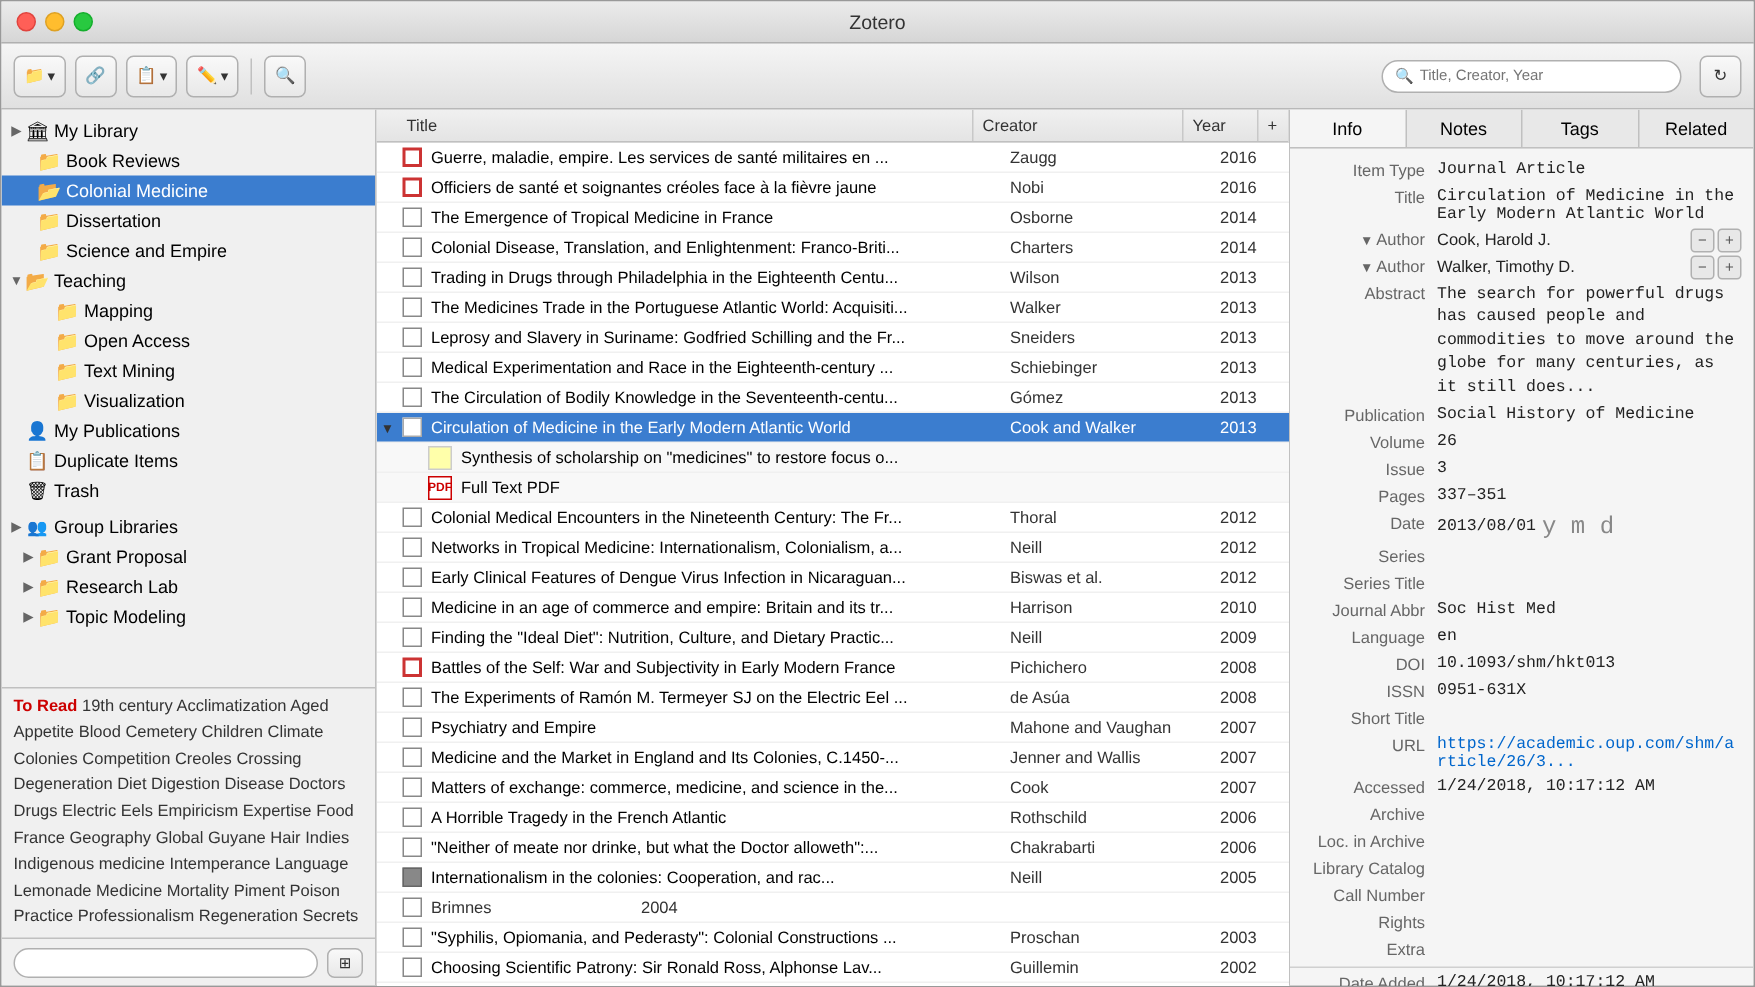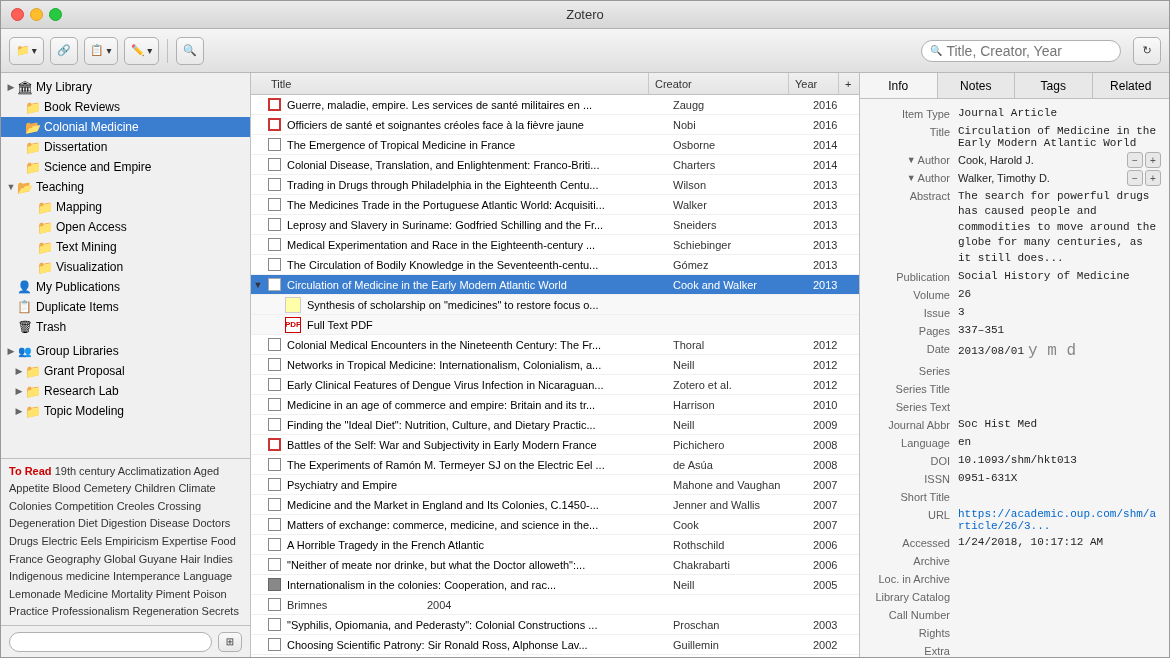--- a/index.html
+++ b/index.html
@@ -14,21 +14,21 @@
     .tl-red { background: #ff5f57; border: 1px solid #e0443e; }
     .tl-yellow { background: #ffbd2e; border: 1px solid #dea123; }
     .tl-green { background: #28c940; border: 1px solid #14ae2c; }
     .title-bar-title { font-size: 13px; font-weight: 500; color: #333; }
 
     
     .toolbar { height: 44px; background: linear-gradient(to bottom, #f5f5f5, #e0e0e0); border-bottom: 1px solid #b8b8b8; display: flex; align-items: center; padding: 0 8px; gap: 6px; flex-shrink: 0; }
     .tb-btn { height: 28px; min-width: 28px; background: linear-gradient(to bottom, #f9f9f9, #e8e8e8); border: 1px solid #b0b0b0; border-radius: 5px; display: flex; align-items: center; justify-content: center; cursor: pointer; padding: 0 6px; gap: 2px; font-size: 11px; color: #333; }
     .tb-separator { width: 1px; height: 24px; background: #c0c0c0; margin: 0 2px; }
     .tb-search { height: 22px; width: 200px; border: 1px solid #b0b0b0; border-radius: 11px; background: white; display: flex; align-items: center; padding: 0 8px; gap: 4px; margin-left: auto; }
-    .tb-search input { border: none; outline: none; font-size: 14px; background: transparent; width: 100%; }
+    .tb-search input { border: none; outline: none; font-size: 10px; background: transparent; width: 100%; }
     .tb-sync { margin-left: 6px; }
 
     
     .main-content { display: flex; flex: 1; overflow: hidden; }
 
     
     .sidebar { width: 250px; background: #f0f0f0; border-right: 1px solid #c0c0c0; display: flex; flex-direction: column; overflow: hidden; flex-shrink: 0; }
     .sidebar-tree { flex: 1; overflow-y: auto; padding: 4px 0; }
     .sidebar-item { display: flex; align-items: center; padding: 2px 4px; cursor: pointer; height: 20px; }
     .sidebar-item.selected { background: #3b7dcf; color: white; }
@@ -450,21 +450,21 @@
           <div class="row-creator">Neill</div>
           <div class="row-year">2012</div>
         </div>
 
         <div class="list-row">
           <div class="row-expand"></div>
           <div class="row-icon">
               <div style="width:13px;height:13px;background:white;border:1px solid #888;"></div>
             </div>
           <div class="row-title">Early Clinical Features of Dengue Virus Infection in Nicaraguan...</div>
-          <div class="row-creator">Zotero et al.</div>
+          <div class="row-creator">Biswas et al.</div>
           <div class="row-year">2012</div>
         </div>
 
         <div class="list-row">
           <div class="row-expand"></div>
           <div class="row-icon">
               <div style="width:13px;height:13px;background:white;border:1px solid #888;"></div>
             </div>
           <div class="row-title">Medicine in an age of commerce and empire: Britain and its tr...</div>
           <div class="row-creator">Harrison</div>
@@ -678,24 +678,20 @@
         <div class="info-row">
           <div class="info-label">Series</div>
           <div class="info-value"></div>
         </div>
 
         <div class="info-row">
           <div class="info-label">Series Title</div>
           <div class="info-value"></div>
         </div>
 
-        <div class="info-row">
-          <div class="info-label">Series Text</div>
-          <div class="info-value"></div>
-        </div>
 
         <div class="info-row">
           <div class="info-label">Journal Abbr</div>
           <div class="info-value">Soc Hist Med</div>
         </div>
 
         <div class="info-row">
           <div class="info-label">Language</div>
           <div class="info-value">en</div>
         </div>

